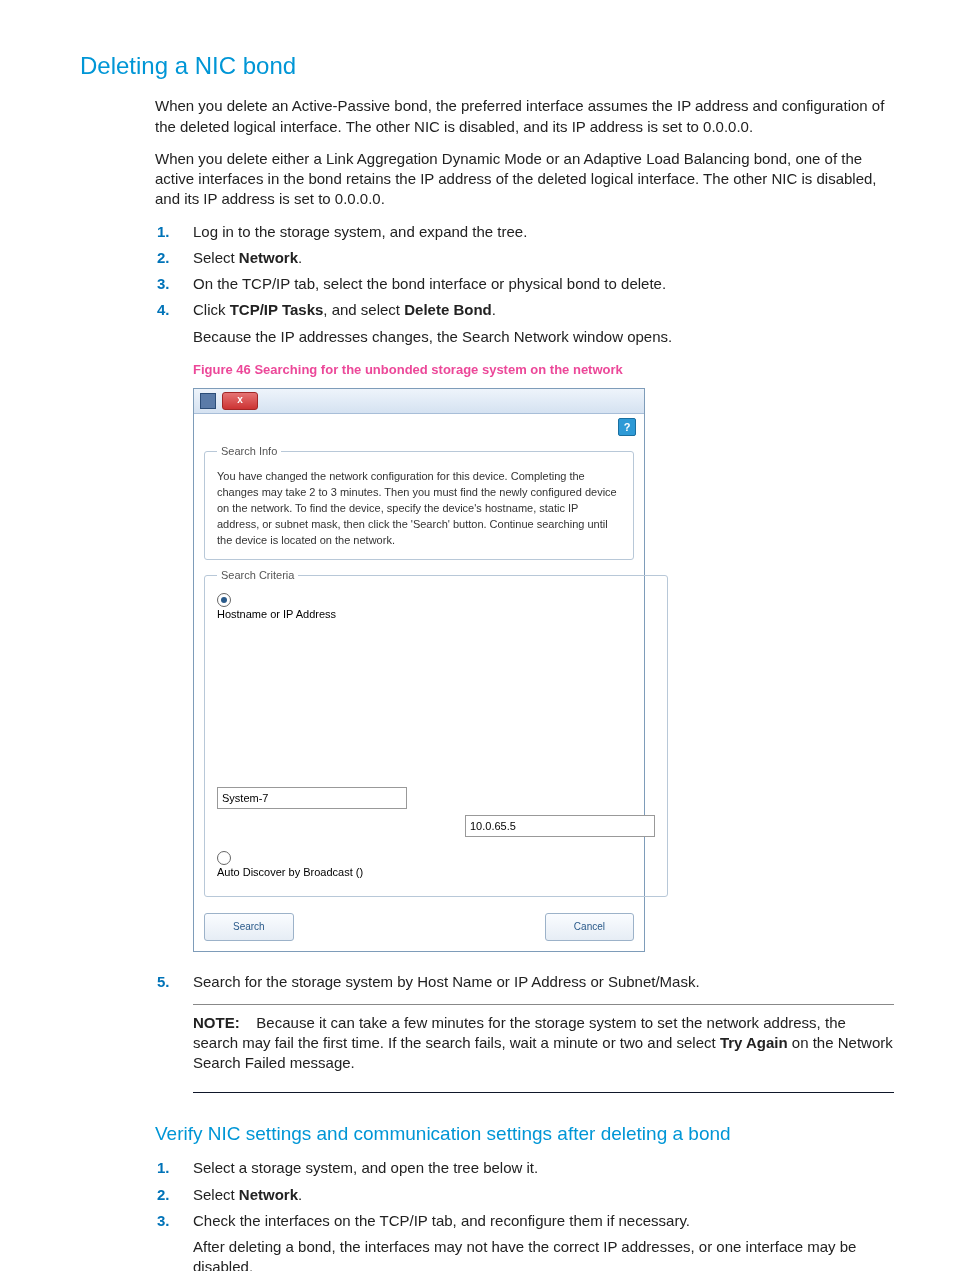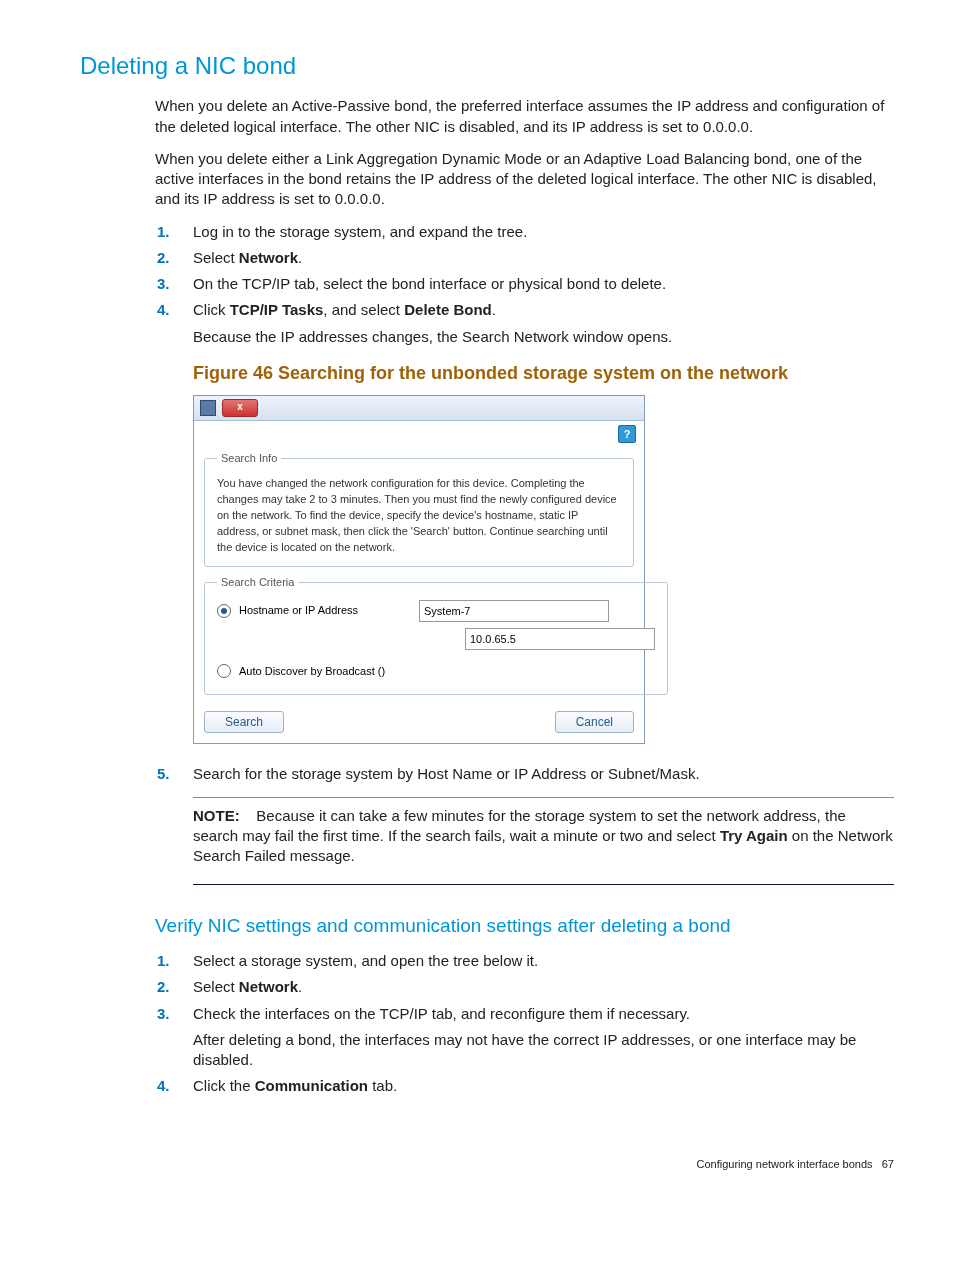--- a/index.html
+++ b/index.html
@@ -42,23 +42,23 @@
   content: counter(step) ".";
   color: #0073b8;
   font-weight: bold;
   position: absolute;
   left: -36px;
 }
 .substep {
   margin-top: 6px;
 }
 .fig-caption {
-  color: #a16207;
-  font-weight: bold;
-  font-size: 18px;
+  color: #ec4899;
+  font-weight: bold;
+  font-size: 13px;
   margin: 14px 0 10px 113px;
 }
 .note-box {
   border-top: 1px solid #888;
   border-bottom: 1px solid #0f172a;
   margin: 2px 0 14px 113px;
   padding: 8px 0;
 }
 .note-label {
   font-weight: bold;
@@ -138,22 +138,23 @@
   color: #555;
   padding: 0 4px;
   font-size: 11px;
 }
 .info-text {
   color: #333;
   line-height: 1.45;
 }
 .criteria-row {
   display: flex;
-  align-items: center;
+  align-items: flex-start;
   margin-bottom: 6px;
+  flex-direction: column;
 }
 .radio {
   width: 12px;
   height: 12px;
   border: 1px solid #666;
   border-radius: 50%;
   margin-right: 8px;
   display: inline-flex;
   align-items: center;
   justify-content: center;
@@ -184,24 +185,24 @@
   padding-left: 48px;
 }
 .dlg-buttons {
   padding: 8px 10px 10px 10px;
   display: flex;
 }
 .dlg-btn {
   background: linear-gradient(#fafcff,#e6edf5);
   border: 1px solid #9cb2c9;
   border-radius: 3px;
-  padding: 2px 20px;
+  padding: 2px 28px;
   color: #2a5a8a;
-  font-size: 12px;
-  height: 22px;
+  font-size: 10px;
+  height: 28px;
   line-height: 17px;
 }
 .dlg-btn.cancel {
   margin-left: auto;
 }
 </style>
 </head>
 <body>
 
 <h1>Deleting a NIC bond</h1>

